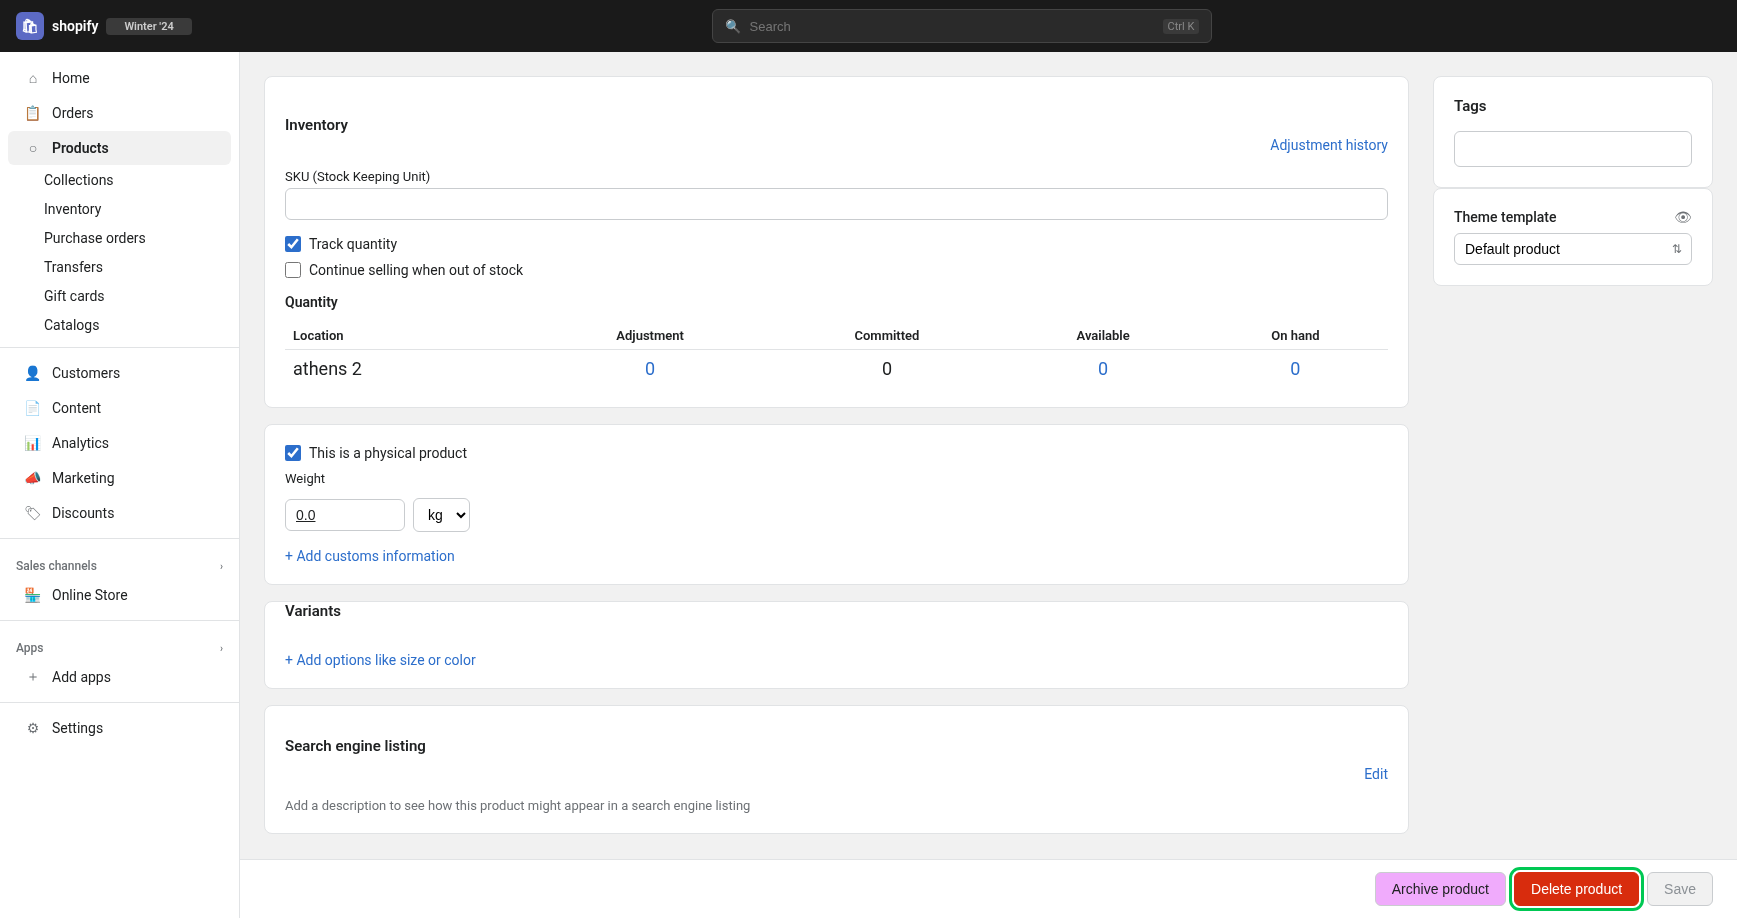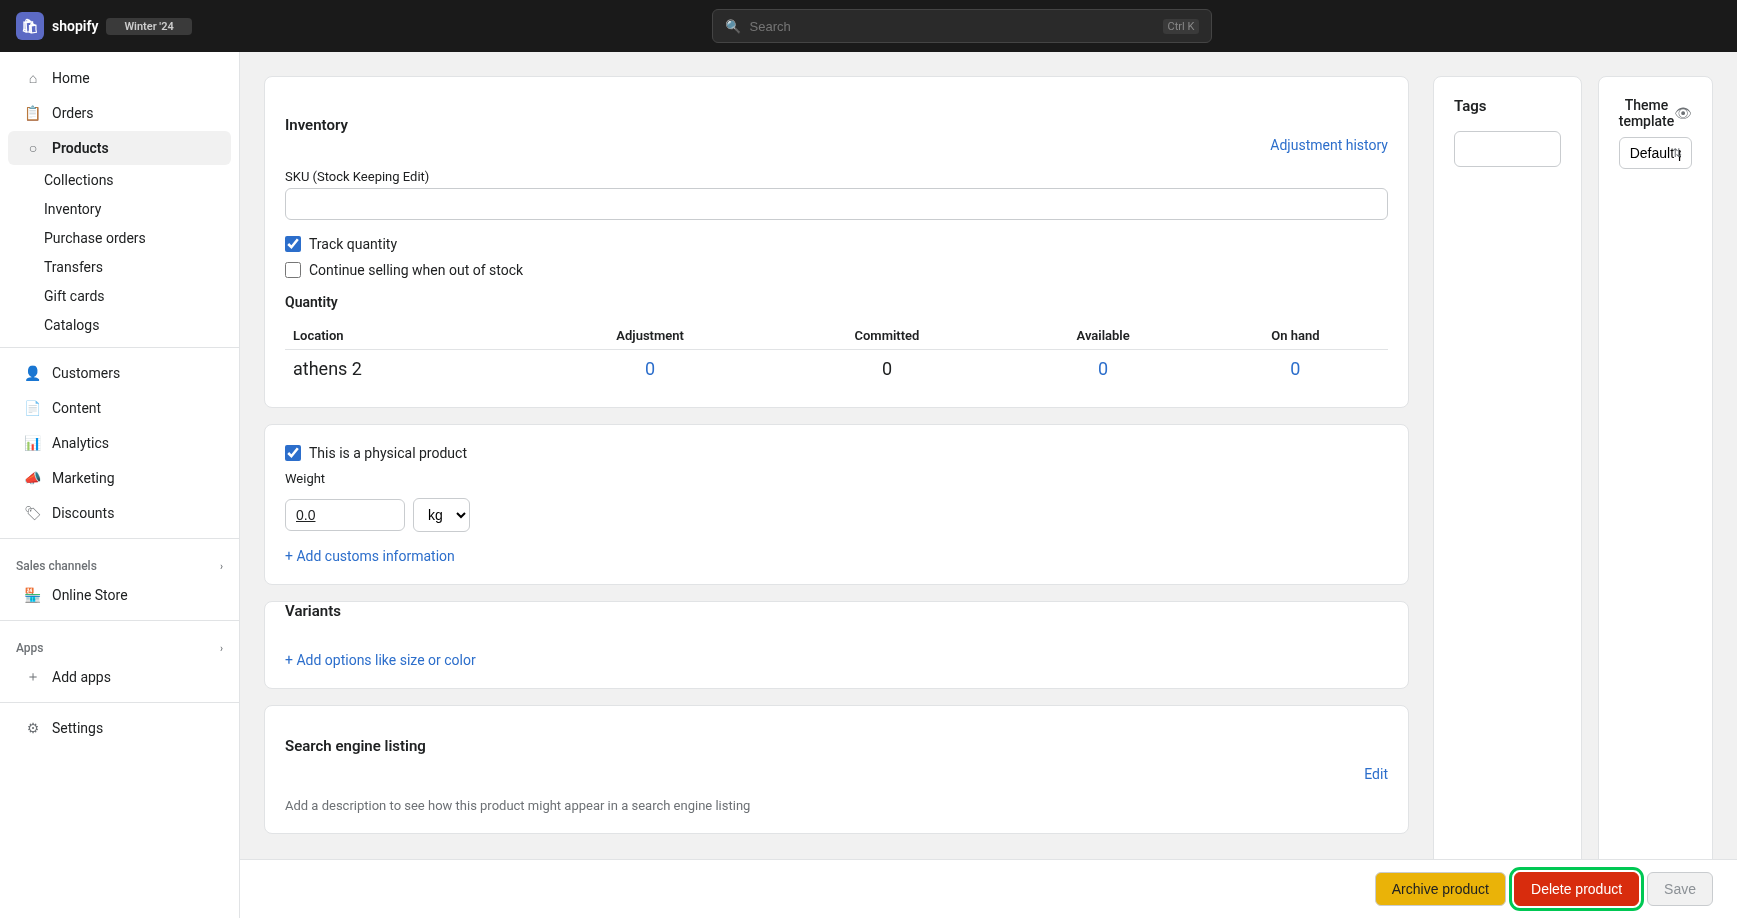--- a/index.html
+++ b/index.html
@@ -24,21 +24,21 @@
     .sidebar-icon { width: 18px; height: 18px; display: flex; align-items: center; justify-content: center; color: #6d7175; flex-shrink: 0; }
     .sidebar-sub { padding-left: 44px; }
     .sidebar-sub-item { display: block; padding: 6px 16px 6px 0; cursor: pointer; color: #202223; font-size: 14px; border-radius: 6px; margin: 1px 8px 1px 0; }
     .sidebar-section { padding: 12px 16px 4px; font-size: 12px; color: #6d7175; font-weight: 500; display: flex; align-items: center; justify-content: space-between; }
     .sidebar-section-chevron { font-size: 10px; color: #6d7175; }
     .sidebar-divider { height: 1px; background: #e1e3e5; margin: 8px 0; }
 
     
     .main { flex: 1; overflow-y: auto; padding: 24px; display: flex; gap: 24px; }
     .main-content { flex: 1; display: flex; flex-direction: column; gap: 16px; }
-    .sidebar-right { width: 280px; flex-shrink: 0; display: flex; flex-direction: row; gap: 16px; }
+    .sidebar-right { width: 280px; flex-shrink: 0; display: flex; flex-direction: column; }
 
     
     .card { background: #fff; border: 1px solid #e1e3e5; border-radius: 8px; padding: 20px; }
     .card-title { font-size: 15px; font-weight: 600; margin-bottom: 16px; }
 
     
     .inventory-header { display: flex; align-items: center; justify-content: space-between; margin-bottom: 16px; }
     .inventory-title { font-size: 15px; font-weight: 600; }
     .link-blue { color: #2c6ecb; text-decoration: none; font-size: 14px; cursor: pointer; margin-top: 40px; }
 
@@ -79,21 +79,21 @@
     .theme-template-header { display: flex; align-items: center; justify-content: space-between; margin-bottom: 8px; text-align: center; }
     .theme-template-label { font-size: 14px; color: #202223; font-weight: 500; }
     .eye-icon { color: #6d7175; cursor: pointer; }
     .theme-select { width: 100%; border: 1px solid #c9cccf; border-radius: 6px; padding: 7px 10px; font-size: 14px; background: #fff; cursor: pointer; appearance: none; -webkit-appearance: none; }
     .select-wrapper { position: relative; }
     .select-wrapper::after { content: '⇅'; position: absolute; right: 10px; top: 50%; transform: translateY(-50%); color: #6d7175; pointer-events: none; font-size: 12px; }
 
     
     .bottom-bar { position: fixed; bottom: 0; right: 0; background: #fff; border-top: 1px solid #e1e3e5; padding: 12px 24px; display: flex; gap: 8px; align-items: center; justify-content: flex-end; width: calc(100% - 240px); }
     .btn { padding: 8px 16px; border-radius: 6px; font-size: 14px; font-weight: 500; cursor: pointer; border: 1px solid transparent; }
-    .btn-secondary { background: #eab308; border-color: #c9cccf; color: #202223; }
+    .btn-secondary { background: #f0abfc; border-color: #c9cccf; color: #202223; }
     .btn-danger { background: #d82c0d; color: #fff; border-color: #d82c0d; outline: 3px solid #00c853; outline-offset: 2px; }
     .btn-disabled { background: #f1f1f1; color: #8c9196; border-color: #c9cccf; cursor: not-allowed; }
   </style>
 </head>
 <body>
 
 <div class="topbar">
   <div class="topbar-logo">
     <div class="shopify-bag">🛍</div>
     <span>shopify</span>
@@ -189,21 +189,21 @@
     <div class="main-content">
 
       <div class="card">
         <div class="inventory-header">
           <span class="inventory-title">Inventory</span>
           <a class="link-blue">Adjustment history</a>
         </div>
 
         <div class="form-row">
           <div class="form-group">
-            <label class="form-label">SKU (Stock Keeping Edit)</label>
+            <label class="form-label">SKU (Stock Keeping Unit)</label>
             <input type="text" class="form-input" value="" style="">
           </div>
         </div>
 
         <div class="checkbox-row">
           <input type="checkbox" id="track-qty" checked="" style="">
           <label for="track-qty">Track quantity</label>
         </div>
         <div class="checkbox-row">
           <input type="checkbox" id="continue-selling" style="">

